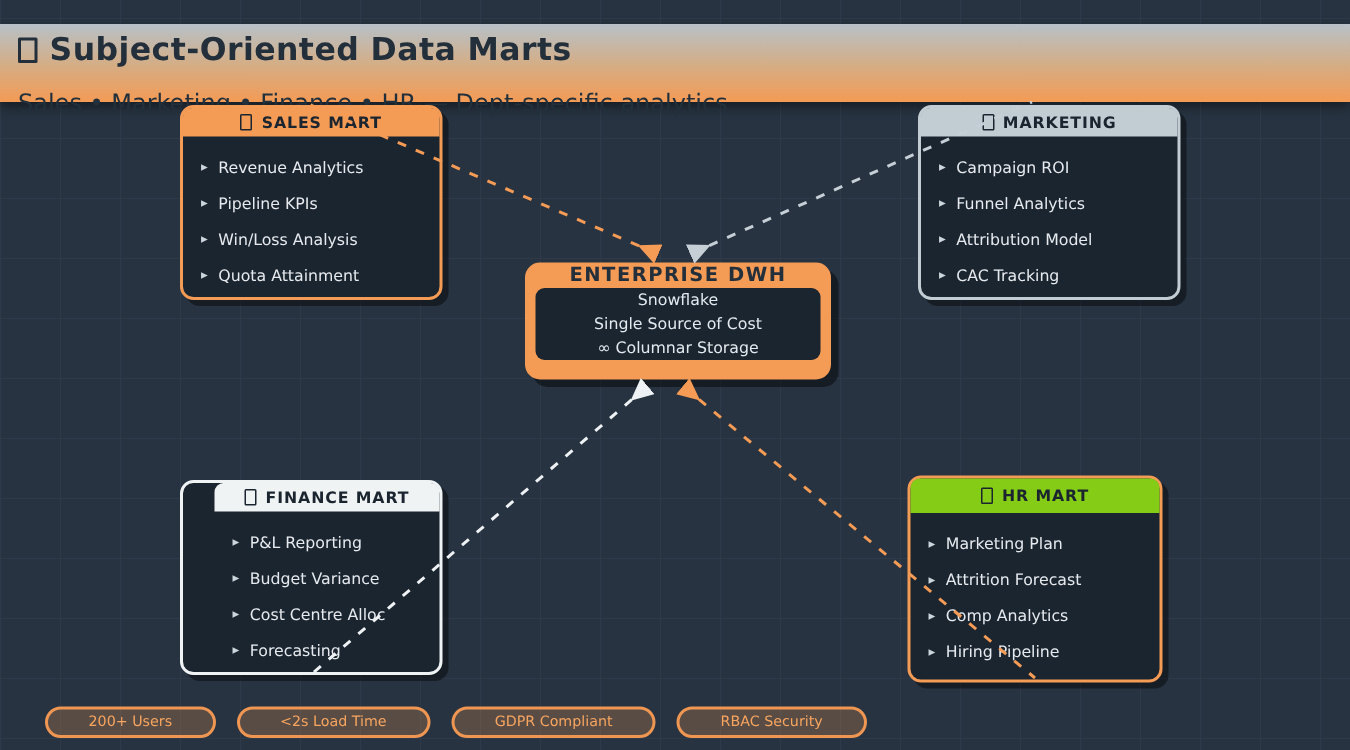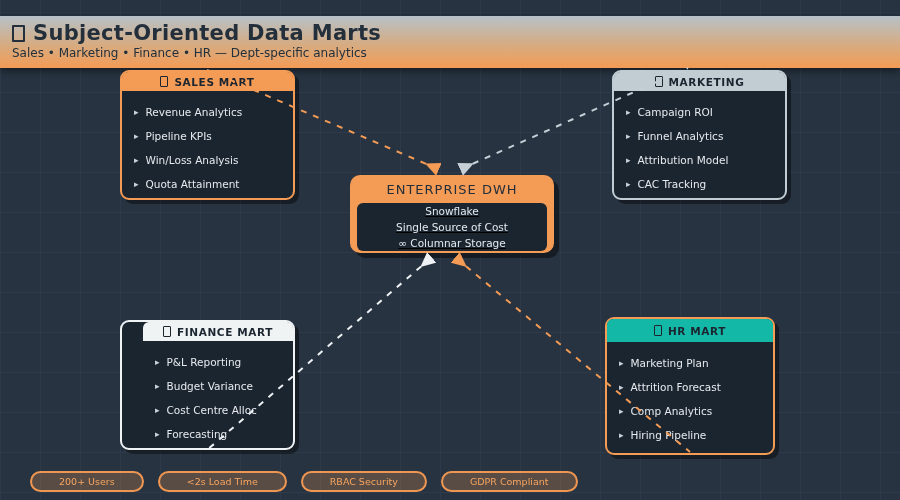--- a/index.html
+++ b/index.html
@@ -23,21 +23,21 @@
     padding:5px 0 0 12px;
     box-shadow:0 3px 7px rgba(0,0,0,.45);
     z-index:5;
   }
   .title-row { display:flex; align-items:center; gap:8px; }
   .tofu {
     display:inline-block; width:13px; height:17px;
     border:2px solid #232f3b; border-radius:1px; flex:0 0 auto;
   }
   .title { font-size:21px; font-weight:bold; color:#232f3b; letter-spacing:.3px; }
-  .subtitle { font-size:12px; color:#22303c; margin-top:1px; }
+  .subtitle { font-size:16px; color:#22303c; margin-top:14px; }
 
   
   .card {
     position:absolute; width:175px; height:130px;
     background:#1b2530; border-radius:9px;
     border:2px solid; box-shadow:4px 4px 0 rgba(0,0,0,.42);
     z-index:10;
   }
   .card-header {
     height:19px; border-radius:6px 6px 0 0;
@@ -53,38 +53,37 @@
   .bullet { color:#cdd5dc; font-size:9px; line-height:1; }
   .item-label { color:#e6eaee; font-size:10.5px; }
 
   .sales     { left:120px; top:70px;  border-color:#f49b55; }
   .sales .card-header     { background:#f49b55; }
   .marketing { left:600px; top:70px;  border-color:#c2ccd3;margin-left:12px; }
   .marketing .card-header { background:#c2ccd3; }
   .finance   { left:120px; top:320px; border-color:#f0f3f4;padding-left:21px; }
   .finance .card-header   { background:#f0f3f4; }
   .hr        { left:605px; top:317px; width:170px; height:138px; border-color:#f49b55; }
-  .hr .card-header        { background:#14b8a6; height:23px; }
+  .hr .card-header        { background:#84cc16; height:23px; }
 
   
   .dwh {
     position:absolute; left:350px; top:175px; width:204px; height:78px;
     background:#f49b55; border-radius:10px;
     box-shadow:5px 5px 0 rgba(0,0,0,.45);
     z-index:20;
   }
   .dwh-title {
-    height:28px; display:flex; align-items:center; justify-content:center;
-    font-size:13px; font-weight:normal; color:#232f3b; letter-spacing:1px;
+    height:17px; display:flex; align-items:center; justify-content:center;
+    font-size:13px; font-weight:bold; color:#232f3b; letter-spacing:1px;
   }
   .dwh-body {
     margin:0 7px 7px 7px; height:48px; background:#1b2530; border-radius:6px;
     display:flex; flex-direction:column; align-items:center; justify-content:center;
     gap:1px;
-    text-decoration:underline;
   }
   .dwh-line { color:#e3e9ee; font-size:10.5px; line-height:15px; }
 
   
   .wires { position:absolute; left:0; top:0; width:900px; height:500px;
            z-index:30; pointer-events:none; }
 
   
   .badges { position:absolute; left:30px; top:471px; display:flex; gap:14px; z-index:10; }
   .badge {
@@ -229,17 +228,17 @@
     </defs>
     <path d="M 438 169 L 207 70" stroke="#f49b55" stroke-width="2" stroke-dasharray="6 7" fill="none" marker-start="url(#ah-orange)"></path>
     <path d="M 461 169 L 688 68" stroke="#c6cfd6" stroke-width="2" stroke-dasharray="6 7" fill="none" marker-start="url(#ah-gray)"></path>
     <path d="M 431 258 L 207 450" stroke="#eef2f4" stroke-width="2" stroke-dasharray="6 7" fill="none" marker-start="url(#ah-white)"></path>
     <path d="M 456 258 L 690 452" stroke="#f49b55" stroke-width="2" stroke-dasharray="6 7" fill="none" marker-start="url(#ah-orange)"></path>
   </svg>
 
   <div class="badges">
     <div class="badge">200+ Users</div>
     <div class="badge">&lt;2s Load Time</div>
+    <div class="badge">GDPR Compliant</div>
     <div class="badge">RBAC Security</div>
-    <div class="badge">GDPR Compliant</div>
   </div>
 
 </div>
 
 </body></html>

